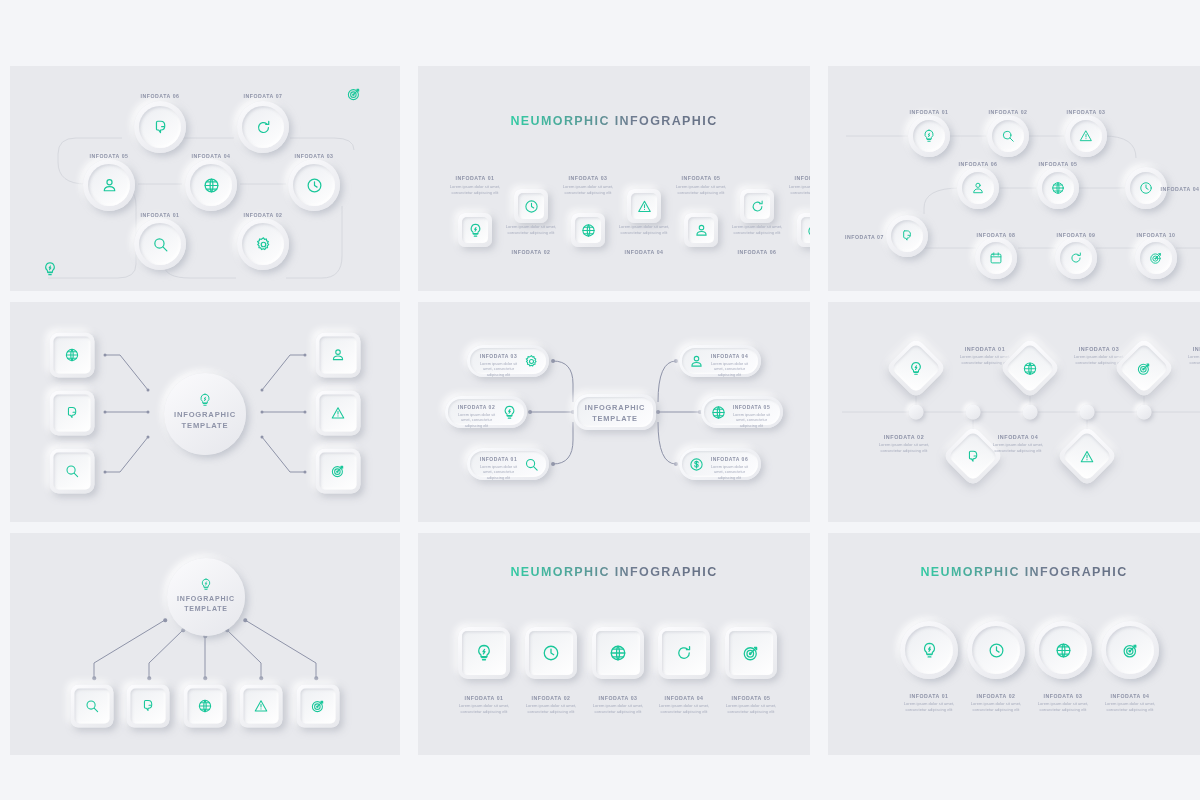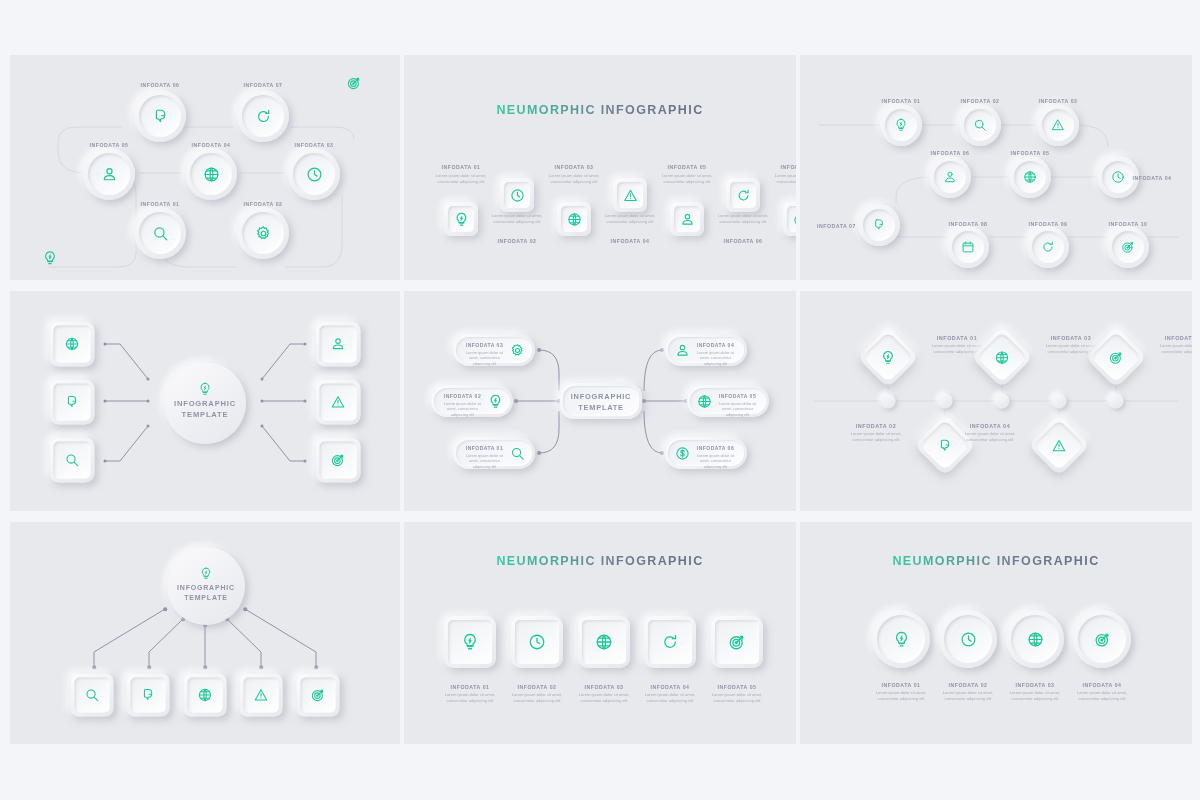--- a/index.html
+++ b/index.html
@@ -3,26 +3,26 @@
 <meta charset="utf-8">
 <style>
   * { box-sizing: border-box; margin:0; padding:0; }
   html,body {
     width:1200px; height:800px;
     background:#f4f5f8;
     font-family:"Liberation Sans", sans-serif;
     overflow:hidden;
   }
   #board {
-    position:absolute; left:10px; top:55px;
+    position:absolute; left:10px; top:66px;
     width:1180px; height:688px;
     display:grid;
     grid-template-columns:390px 392px 392px;
     grid-template-rows:225px 220px 222px;
-    gap:11px 4px;
+    gap:11px 18px;
   }
   .panel {
     position:relative;
     background:#e8e9ed;
     overflow:hidden;
   }
   .ttl {
     position:absolute; left:0; right:0;
     text-align:center;
     font-size:12.5px; font-weight:bold; letter-spacing:1.4px;

